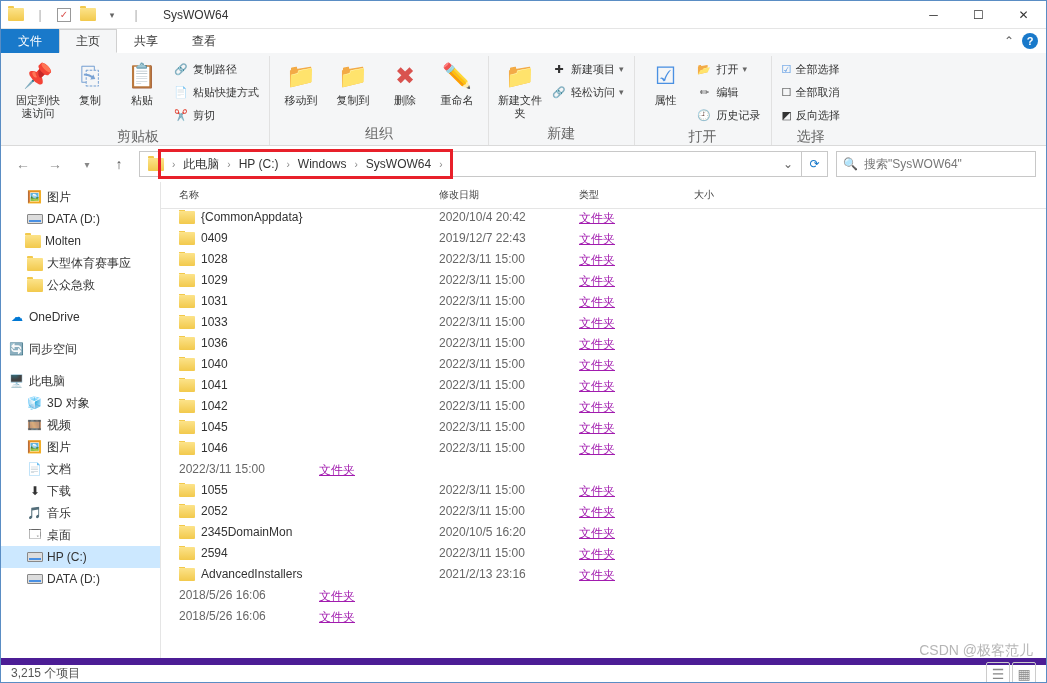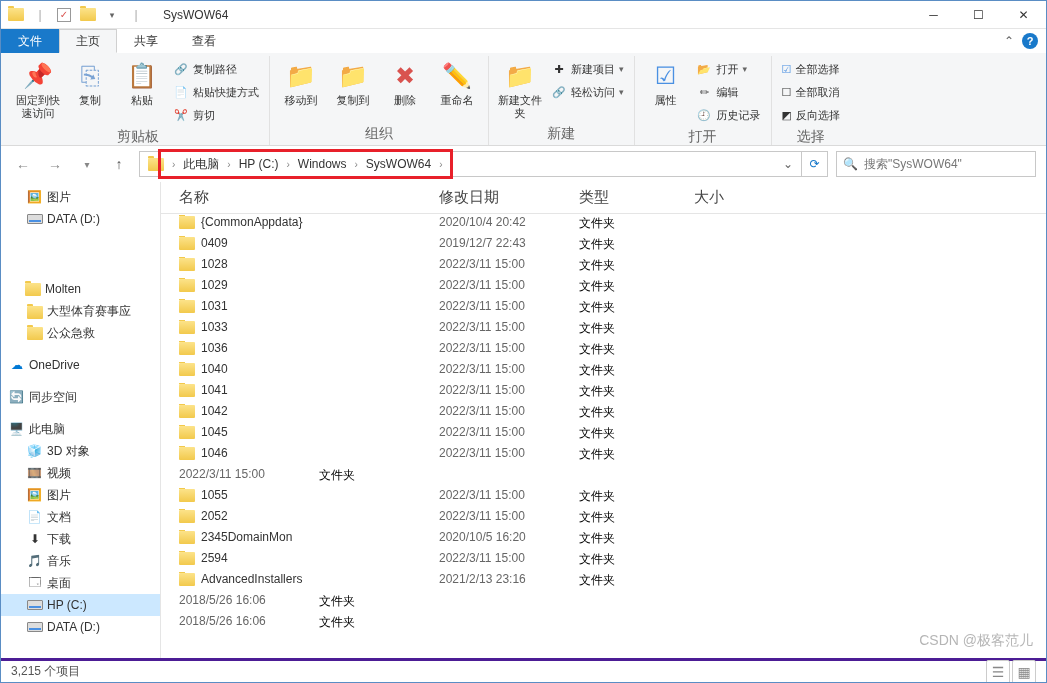--- a/index.html
+++ b/index.html
@@ -53,34 +53,34 @@
 .main { flex: 1; display: flex; overflow: hidden;}
 .sidebar { width: 160px; border-right: 1px solid #e5e5e5; overflow-y: auto; padding: 4px 0;}
 .tree-item { display: flex; align-items: center; gap: 4px; padding: 2px 4px 2px 24px; font-size: 12px; height:22px;}
 .tree-item.root{padding-left:8px;}
 .tree-item.selected { background: #cce8ff; }
 .tree-item .ticn{width:16px;height:16px;display:flex;align-items:center;justify-content:center;flex-shrink:0;}
 .tree-sep{height:10px;}
 
 .filelist { flex: 1; display: flex; flex-direction: column; overflow:hidden;}
 .col-headers { display: flex; border-bottom: 1px solid #e5e5e5; padding-left: 10px;}
-.col-h { font-size: 15px; color: #444; padding: 6px 8px; }
+.col-h { font-size: 10px; color: #444; padding: 6px 8px; }
 .col-h.name{width:260px;} .col-h.date{width:140px;} .col-h.type{width:115px;} .col-h.size{width:80px;}
 .file-rows{flex:1;overflow-y:auto;}
 .file-row { display: flex; align-items: flex-start; padding: 1px 0 1px 10px; height: 21px;}
 .file-row .cell{font-size:12px;color:#333;padding:0 8px;overflow:hidden;white-space:nowrap;text-overflow:ellipsis;}
 .file-row .cell.name{width:260px;display:flex;align-items:center;gap:6px;}
-.file-row .cell.date{width:140px;color:#666;} .file-row .cell.type{width:115px;color:#000000;} .file-row .cell.size{width:80px;}
+.file-row .cell.date{width:140px;color:#666;} .file-row .cell.type{width:115px;color:#a21caf;text-decoration:underline;} .file-row .cell.size{width:80px;}
 .folder-icn{width:16px;height:13px;background:linear-gradient(#fce38a,#f2c94c);border-radius:1px;position:relative;flex-shrink:0;}
 .folder-icn::before{content:'';position:absolute;top:-2px;left:0;width:6px;height:2px;background:#f2c94c;border-radius:1px 1px 0 0;}
 
 
-.statusbar { height: 24px; border-top: 3px solid #4c1d95; display: flex; align-items: center; padding: 0 10px; font-size: 12px; color:#555;}
+.statusbar { height: 24px; border-top: 7px solid #4c1d95; display: flex; align-items: center; padding: 0 10px; font-size: 12px; color:#555;}
 .statusbar .views{margin-left:auto;display:flex;gap:2px;}
-.watermark{position:absolute;right:14px;bottom:33px;color:rgba(150,150,150,0.7);font-size:14px;pointer-events:none;}
+.watermark{position:absolute;right:14px;bottom:23px;color:rgba(150,150,150,0.7);font-size:14px;pointer-events:none;}
 
 
 .pin-icn{color:#6a6a6a;}
 .disk-icn{width:16px;height:10px;background:#ddd;border:1px solid #888;border-radius:1px;position:relative;}
 .disk-icn::after{content:'';position:absolute;bottom:1px;left:1px;right:1px;height:2px;background:#4a90e2;}
 .onedrive-icn{color:#0078d4;}
 .sync-icn{color:#0078d4;}
 .pc-icn{color:#4a90e2;}
 </style>
 </head>
@@ -286,21 +286,21 @@
       <div class="tree-item" style="padding-left: 26px;">
         <span class="ticn">🖼️</span>
         <span>图片</span>
       </div>
       <div class="tree-item" style="padding-left: 26px;">
         <span class="ticn">
           <div class="disk-icn"></div>
         </span>
         <span>DATA (D:)</span>
       </div>
-      <div class="tree-item" style=" margin-top: 48px;">
+      <div class="tree-item" style="">
         <span class="ticn">
           <div class="folder-icon-small"></div>
         </span>
         <span>Molten</span>
       </div>
       <div class="tree-item" style="padding-left: 26px; align-items: flex-end;">
         <span class="ticn">
           <div class="folder-icon-small"></div>
         </span>
         <span>大型体育赛事应</span>

